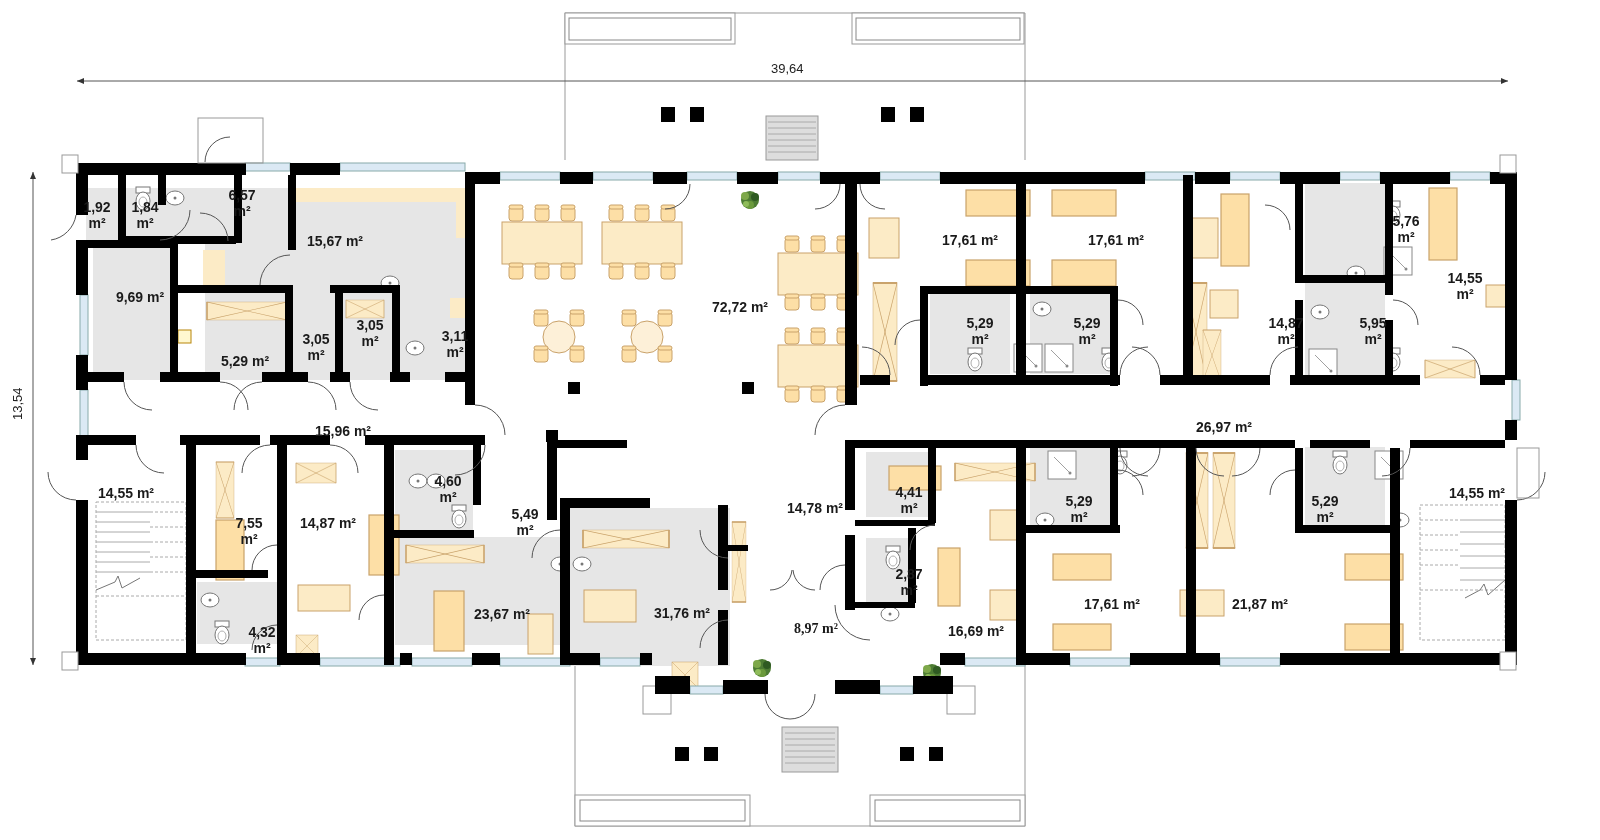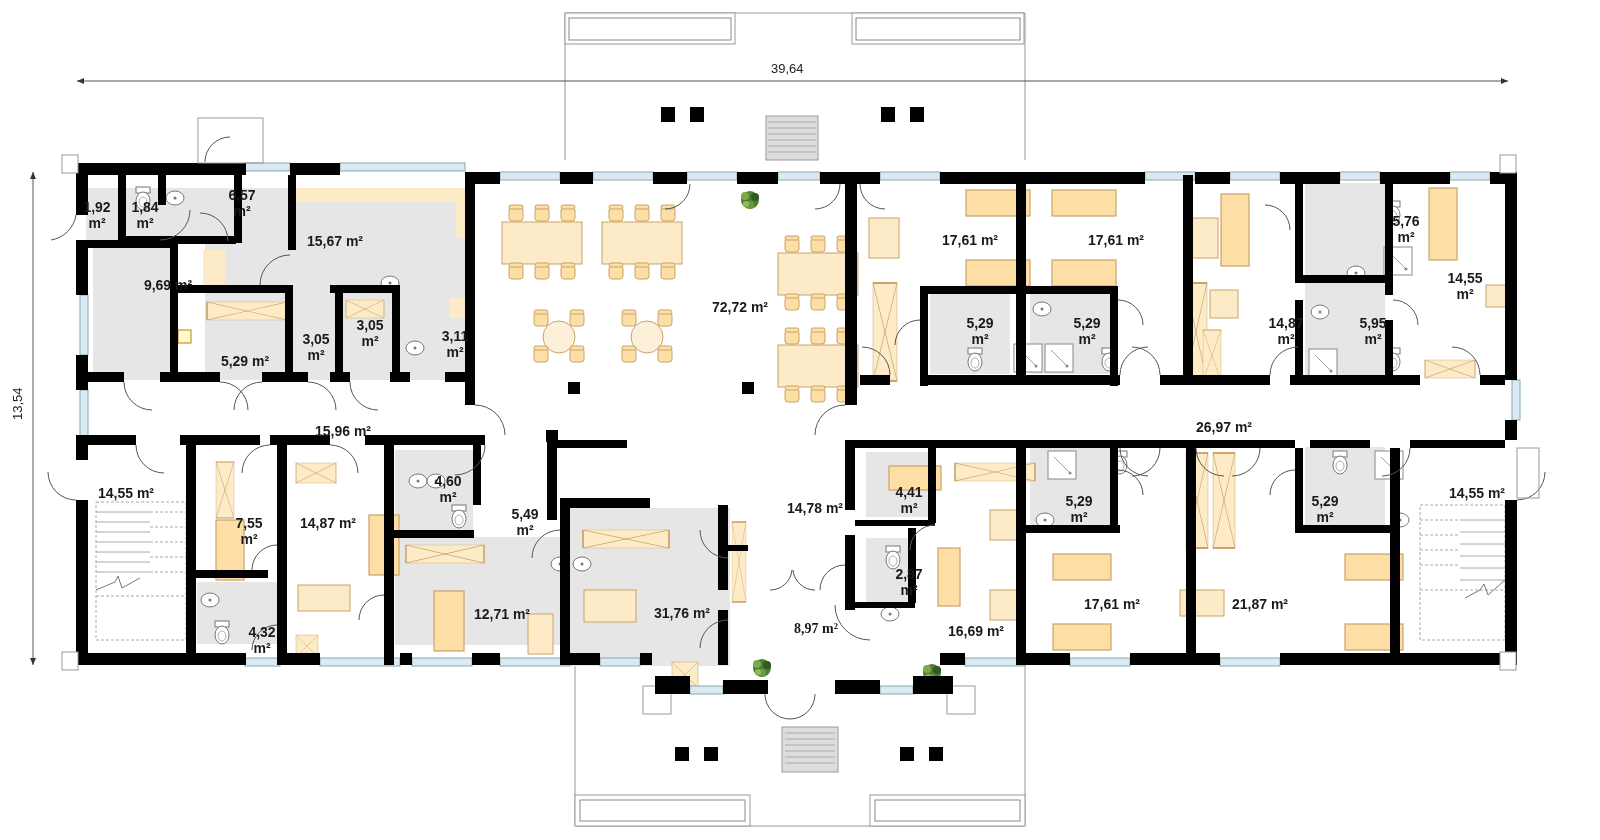--- a/index.html
+++ b/index.html
@@ -501,34 +501,34 @@
 </svg>
 
 <div class="dim" style="left:771px; top:61px;">39,64</div>
 <div class="dim" style="left:10px; top:420px; transform:rotate(-90deg); transform-origin:left top;">13,54</div>
 
 <div id="labels">
     <div class="lbl" style="left: 97px; top: 215px;"><span>1,92</span><span class="u">m²</span></div>
     <div class="lbl" style="left: 145px; top: 215px;"><span>1,84</span><span class="u">m²</span></div>
     <div class="lbl" style="left: 242px; top: 203px;"><span>6,57</span><span class="u">m²</span></div>
     <div class="lbl" style="left: 335px; top: 241px;"><span>15,67 m²</span></div>
-    <div class="lbl" style="left: 140px; top: 285px; margin-left: 28px;"><span>9,69 m²</span></div>
+    <div class="lbl" style="left: 140px; top: 297px;"><span>9,69 m²</span></div>
     <div class="lbl" style="left: 245px; top: 361px;"><span>5,29 m²</span></div>
     <div class="lbl" style="left: 316px; top: 347px;"><span>3,05</span><span class="u">m²</span></div>
     <div class="lbl" style="left: 370px; top: 333px;"><span>3,05</span><span class="u">m²</span></div>
     <div class="lbl" style="left: 455px; top: 344px;"><span>3,11</span><span class="u">m²</span></div>
     <div class="lbl" style="left: 740px; top: 307px;"><span>72,72 m²</span></div>
     <div class="lbl" style="left: 343px; top: 431px;"><span>15,96 m²</span></div>
     <div class="lbl" style="left: 126px; top: 493px;"><span>14,55 m²</span></div>
     <div class="lbl" style="left: 249px; top: 531px;"><span>7,55</span><span class="u">m²</span></div>
     <div class="lbl" style="left: 328px; top: 523px;"><span>14,87 m²</span></div>
     <div class="lbl" style="left: 448px; top: 489px;"><span>4,60</span><span class="u">m²</span></div>
     <div class="lbl" style="left: 525px; top: 522px;"><span>5,49</span><span class="u">m²</span></div>
     <div class="lbl" style="left: 262px; top: 640px;"><span>4,32</span><span class="u">m²</span></div>
-    <div class="lbl" style="left: 502px; top: 614px;"><span>12,71 m²</span></div>
+    <div class="lbl" style="left: 502px; top: 614px;"><span>23,67 m²</span></div>
     <div class="lbl" style="left: 682px; top: 613px;"><span>31,76 m²</span></div>
     <div class="lbl" style="left: 815px; top: 500px; margin-top: 8px;"><span>14,78 m²</span></div>
     <div class="lbl" style="left: 816px; top: 629px; font-family: Liberation Serif, serif;"><span>8,97 m²</span></div>
     <div class="lbl" style="left: 909px; top: 500px;"><span>4,41</span><span class="u">m²</span></div>
     <div class="lbl" style="left: 909px; top: 582px;"><span>2,87</span><span class="u">m²</span></div>
     <div class="lbl" style="left: 976px; top: 631px;"><span>16,69 m²</span></div>
     <div class="lbl" style="left: 970px; top: 240px;"><span>17,61 m²</span></div>
     <div class="lbl" style="left: 1116px; top: 240px;"><span>17,61 m²</span></div>
     <div class="lbl" style="left: 980px; top: 331px;"><span>5,29</span><span class="u">m²</span></div>
     <div class="lbl" style="left: 1087px; top: 331px;"><span>5,29</span><span class="u">m²</span></div>

